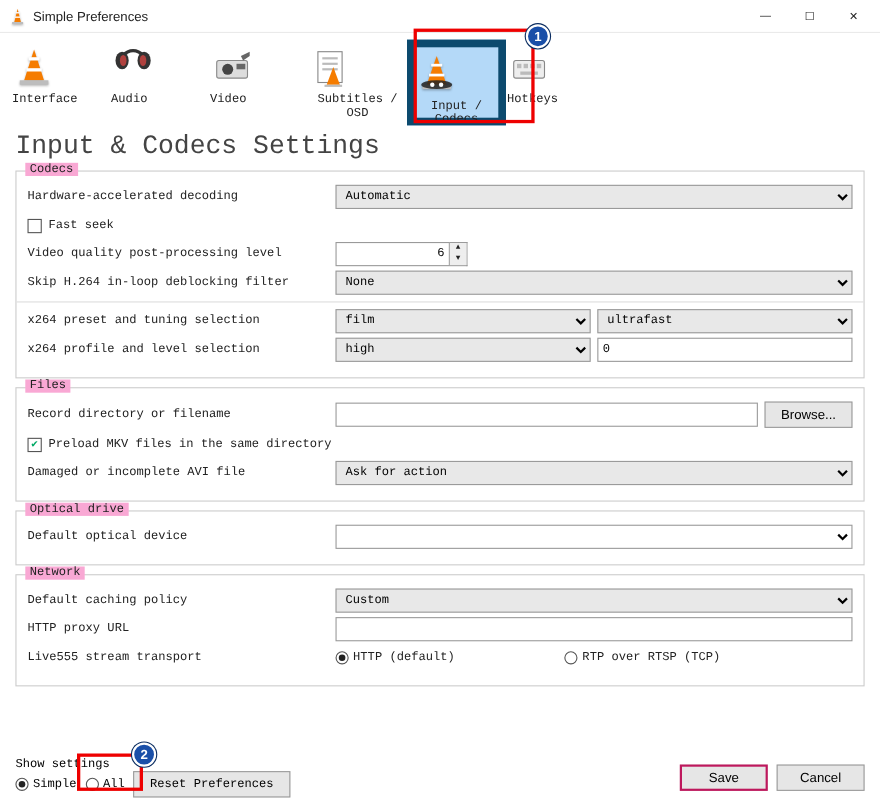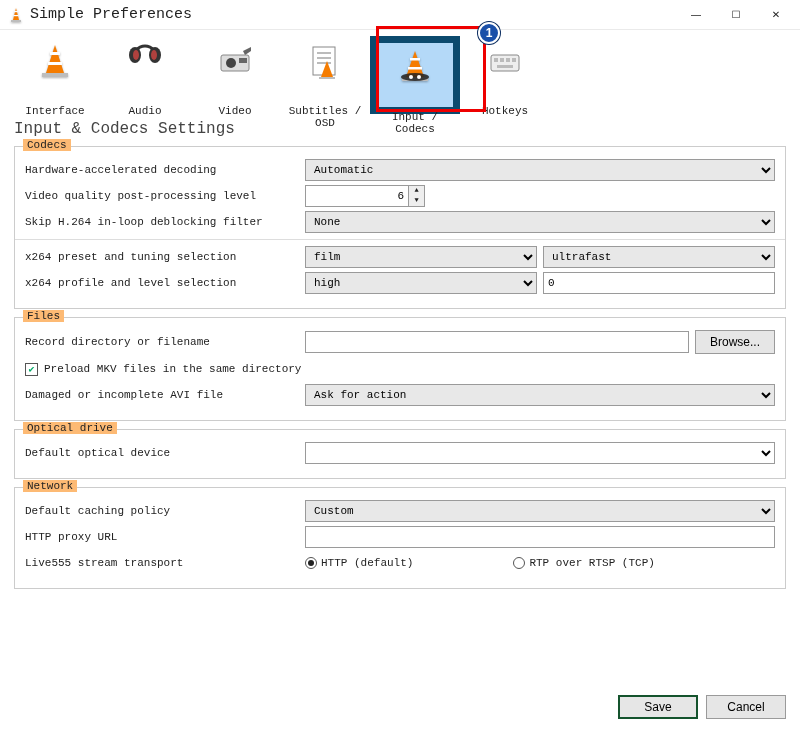--- a/index.html
+++ b/index.html
@@ -1,50 +1,50 @@
 <!DOCTYPE html>
 <html><head>
 <meta charset="utf-8">
 <style>
 * { box-sizing: border-box; margin: 0; padding: 0; }
 body { font-family: "Segoe UI", "Microsoft YaHei", sans-serif; font-size: 12px; background: #fff; width: 800px; height: 730px; overflow: hidden; }
 .titlebar { height: 30px; display: flex; align-items: center; padding: 0 4px 0 8px; background: #fff; border-bottom: 1px solid #eaeaea; }
 .titlebar .cone-icon { width: 16px; height: 16px; margin-right: 6px; }
-.titlebar .title { flex: 1; font-size: 15px; color: #222; font-family: Liberation Mono, monospace; }
+.titlebar .title { flex: 1; font-size: 12px; color: #222; }
 .winbtn { width: 40px; height: 28px; display: flex; align-items: center; justify-content: center; font-family: "Segoe UI Symbol", sans-serif; font-size: 10px; color: #222; }
 .toolbar { display: flex; padding: 6px 10px 0 10px; gap: 0; }
-.tool { width: 90px; height: 78px; display: flex; flex-direction: column; align-items: center; justify-content: flex-start; padding-top: 4px; border: 1px solid transparent; cursor: pointer; gap: 20px; }
+.tool { width: 90px; height: 78px; display: flex; flex-direction: column; align-items: flex-start; justify-content: flex-start; padding-top: 4px; border: 1px solid transparent; cursor: pointer; }
 .tool.selected { background: #b4d9f8; border: 7px solid #0c4a6e; }
 .tool .ticon { width: 40px; height: 40px; display: flex; align-items: center; justify-content: center; }
 .tool .tlabel { font-family: "Courier New", monospace; font-size: 11px; margin-top: 4px; text-align: center; color: #222; }
 .highlight-box { position: absolute; border: 3px solid #e00; pointer-events: none; }
 .badge { position: absolute; width: 22px; height: 22px; border-radius: 50%; background: #1a4fa8; border: 2px solid #fff; box-shadow: 0 0 0 1px #0a2c60; color: #fff; font-size: 12px; font-weight: bold; display: flex; align-items: center; justify-content: center; }
-h1.page-title { font-family: "Courier New", monospace; font-size: 16px; font-weight: normal; color: #444; padding: 6px 14px 8px 14px; }
+h1.page-title { font-family: "Courier New", monospace; font-size: 24px; font-weight: normal; color: #444; padding: 6px 14px 8px 14px; }
 .content { padding: 0 14px; font-family: "Courier New", monospace; color: #222; }
 .group { border: 1px solid #ccc; margin-bottom: 8px; padding: 8px 10px 10px 10px; position: relative; }
-.group .legend { position: absolute; top: -8px; left: 8px; background: #fdba74; padding: 0 4px; font-size: 11px; }
+.group .legend { position: absolute; top: -8px; left: 8px; background: #f9a8d4; padding: 0 4px; font-size: 11px; }
 .row { display: flex; align-items: center; margin: 4px 0; min-height: 22px; }
 .row .label { width: 280px; font-size: 11px; }
 .row .ctrl { flex: 1; display: flex; gap: 6px; align-items: center; }
 select, input[type="text"] { width: 100%; height: 22px; border: 1px solid #9a9a9a; font-size: 11px; font-family: inherit; background: #e8e8e8; padding: 0 4px; }
 input[type="text"].white { background: #fff; }
 .spinner { display: flex; width: 120px; }
 .spinner input { flex: 1; text-align: right; background: #fff; }
 .spinbtns { width: 16px; display: flex; flex-direction: column; border: 1px solid #9a9a9a; border-left: none; }
 .spinbtns div { flex: 1; font-size: 7px; text-align: center; line-height: 9px; background: #eee; }
 .twocol { display: flex; gap: 6px; }
 .twocol > * { flex: 1; }
 .divider { border-top: 1px solid #ddd; margin: 6px -10px; }
 .checkbox { display: flex; align-items: center; gap: 6px; font-size: 11px; }
 .checkbox .box { width: 13px; height: 13px; border: 1px solid #555; display: inline-flex; align-items: center; justify-content: center; font-size: 10px; color: #0a6; }
 .radio { display: flex; gap: 4px; font-size: 11px; }
 .radio .circ { width: 12px; height: 12px; border: 1px solid #555; border-radius: 50%; display: inline-flex; align-items: center; justify-content: center; }
 .radio .circ .dot { width: 6px; height: 6px; background: #222; border-radius: 50%; }
 button.btn { height: 24px; padding: 0 14px; font-size: 12px; font-family: "Segoe UI", sans-serif; background: #e6e6e6; border: 1px solid #9a9a9a; cursor: pointer; }
-button.btn.primary { border: 2px solid #14532d; }
+button.btn.primary { border: 2px solid #be185d; }
 .footer { position: absolute; bottom: 0; left: 0; right: 0; height: 46px; padding: 10px 14px; display: flex; align-items: center; background: #fff; }
 .footer .show { display: flex; flex-direction: column; gap: 0; }
 .footer .show .lbl { font-size: 11px; font-family: "Courier New", monospace; }
 .footer .show .opts { display: flex; gap: 8px; align-items: center; }
 .footer .spacer { flex: 1; }
 .cone-svg { filter: drop-shadow(0 1px 1px rgba(0,0,0,0.3)); }
 </style>
 </head>
 <body>
 
@@ -149,20 +149,26 @@
 
   <div class="group">
     <div class="legend">Codecs</div>
     <div class="row">
       <div class="label">Hardware-accelerated decoding</div>
       <div class="ctrl">
           <select><option>Automatic</option></select>
         </div>
     </div>
     <div class="row">
+      <div class="checkbox">
+        <span class="box"></span>
+        <span>Fast seek</span>
+      </div>
+    </div>
+    <div class="row">
       <div class="label">Video quality post-processing level</div>
       <div class="ctrl">
         <div class="spinner">
           <input type="text" value="6" style="">
           <div class="spinbtns">
               <div>▲</div>
               <div>▼</div>
             </div>
         </div>
       </div>
@@ -249,16 +255,34 @@
         <div class="radio">
           <span class="circ"></span>
           <span>RTP over RTSP (TCP)</span>
         </div>
       </div>
     </div>
   </div>
 </div>
 
 <div class="footer">
+  <div class="show" style="position:relative;">
+    <div class="lbl">Show settings</div>
+    <div class="opts">
+      <div class="radio">
+        <span class="circ">
+            <span class="dot"></span>
+          </span>
+        <span style="font-family:'Courier New',monospace;">Simple</span>
+      </div>
+      <div class="radio">
+        <span class="circ"></span>
+        <span style="font-family:'Courier New',monospace;">All</span>
+      </div>
+      <button class="btn" style="font-family:'Courier New',monospace;font-size:11px;">Reset Preferences</button>
+    </div>
+    <div class="highlight-box" style="left:56px; top:-4px; width:60px; height:34px;"></div>
+    <div class="badge" style="left:106px; top:-14px;">2</div>
+  </div>
   <div class="spacer"></div>
   <button class="btn primary" style="margin-right:8px;width:80px;">Save</button>
   <button class="btn" style="width:80px;">Cancel</button>
 </div>
 
 </body></html>

